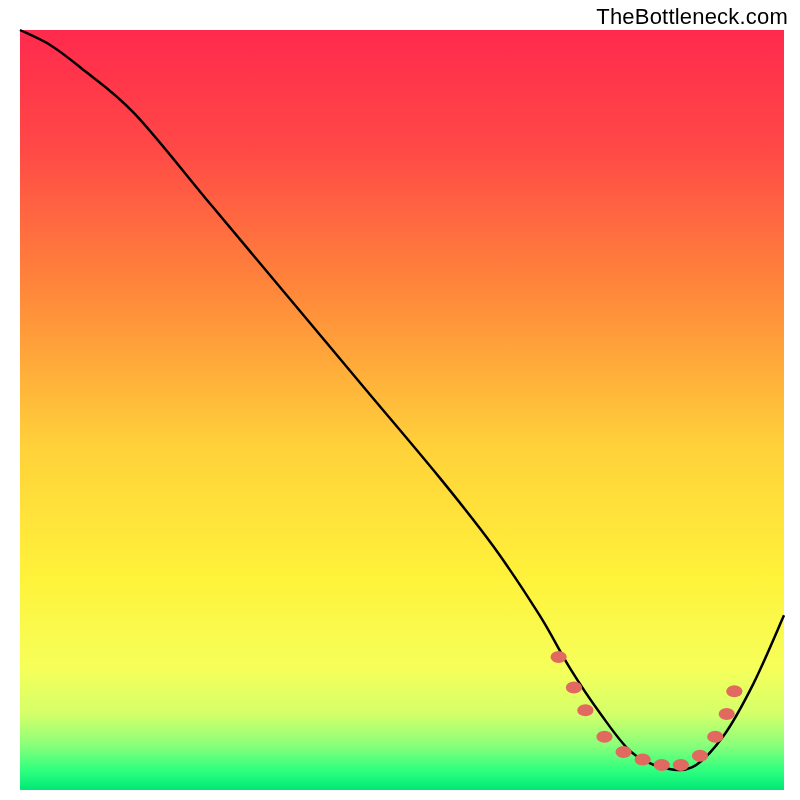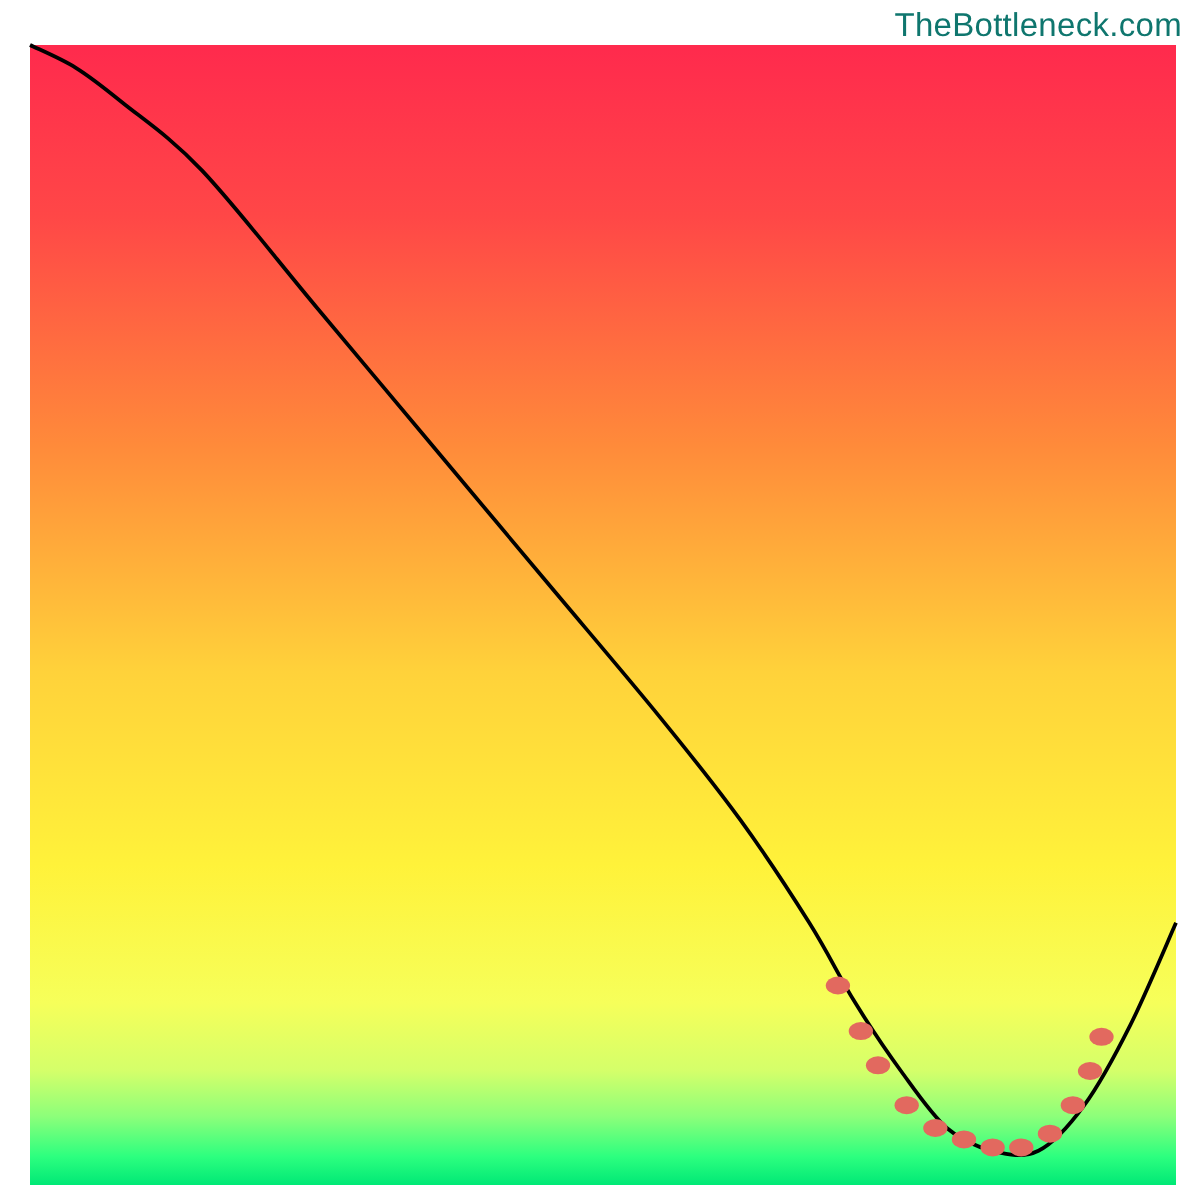--- a/index.html
+++ b/index.html
@@ -14,21 +14,21 @@
   .stage {
     position: relative;
     width: 800px;
     height: 800px;
   }
   .attribution {
     position: absolute;
     top: 4px;
     right: 12px;
     font-size: 22px;
-    color: #0f766e;
+    color: #000000;
     font-weight: 400;
     letter-spacing: 0.2px;
   }
   svg.plot {
     position: absolute;
     left: 0;
     top: 0;
     width: 800px;
     height: 800px;
   }

